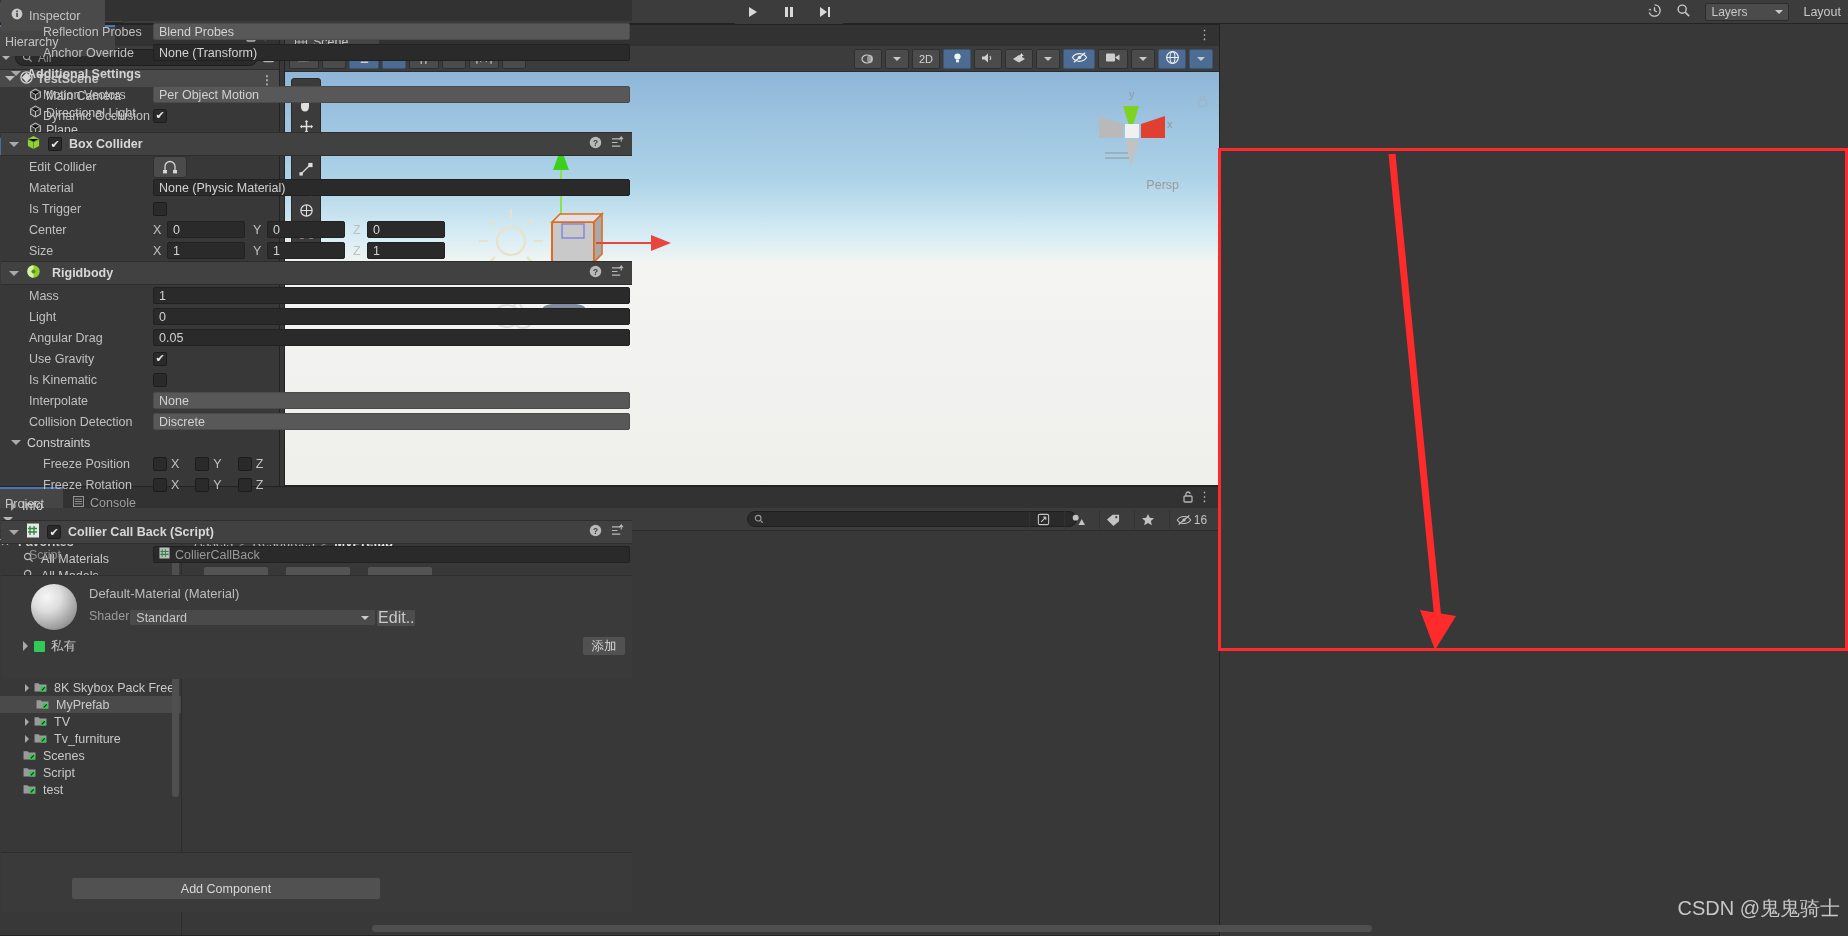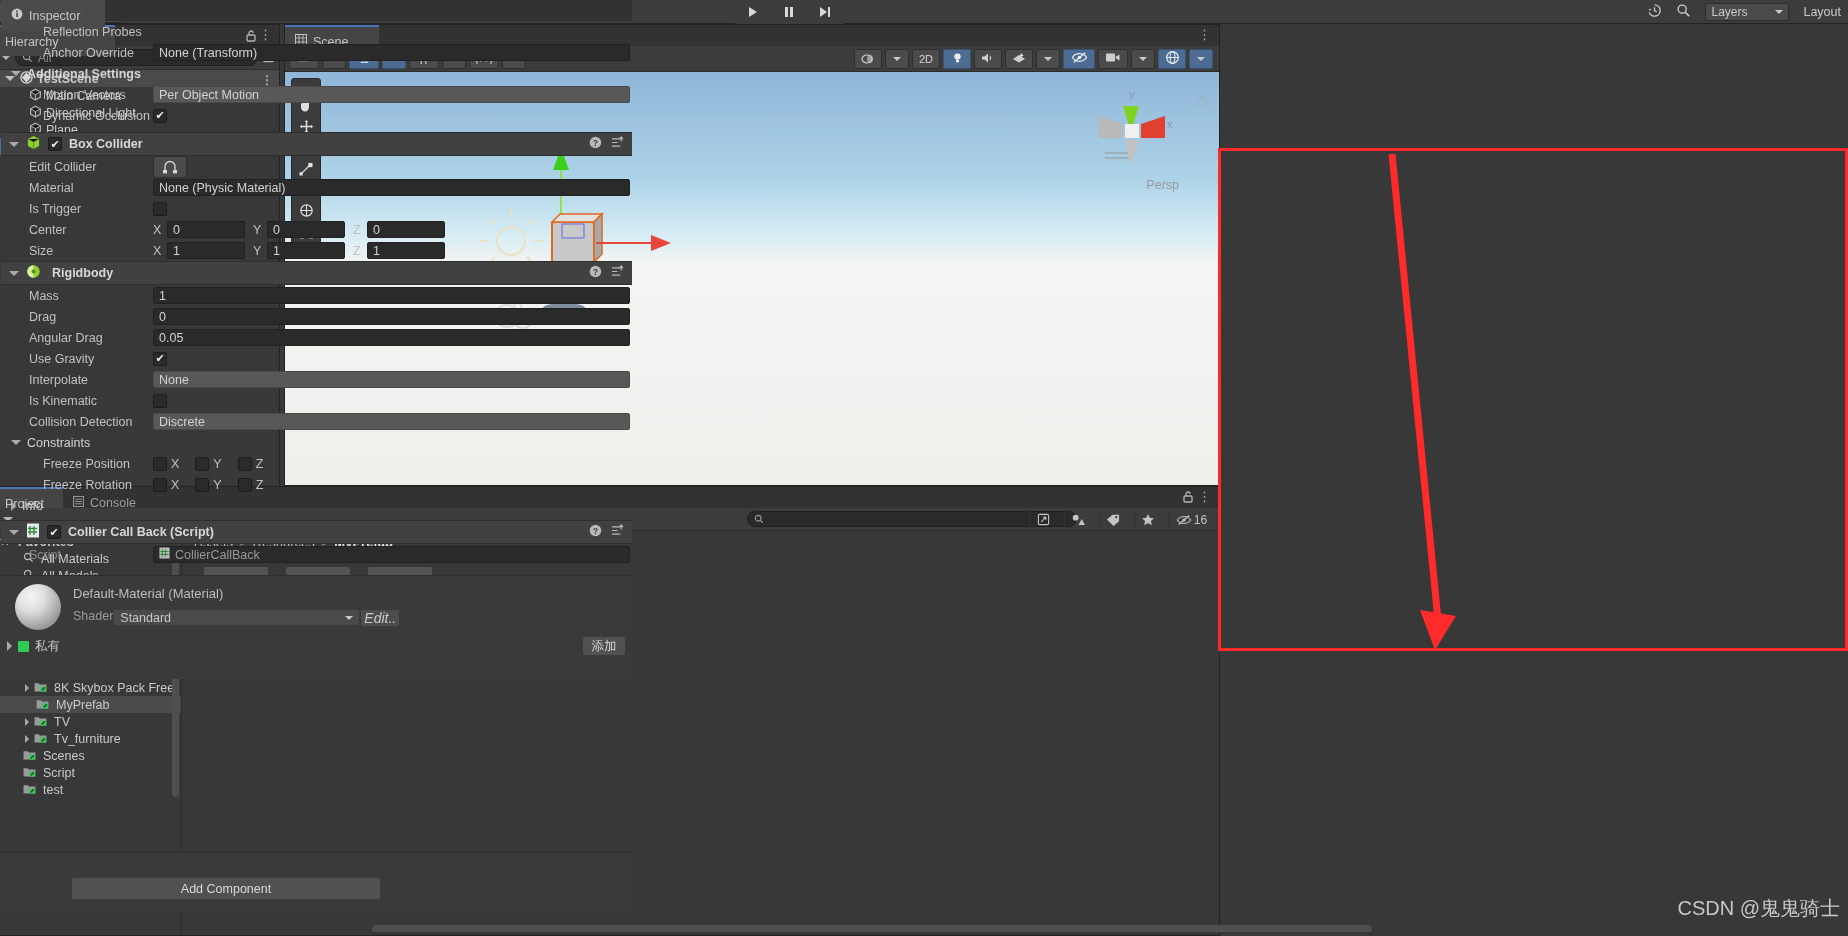--- a/index.html
+++ b/index.html
@@ -106,21 +106,21 @@
   .foldtri{width:0;height:0;border-left:5px solid transparent;border-right:5px solid transparent;border-top:5px solid #a9a9a9;}
   .foldtri.closed{border-left:5px solid #a9a9a9;border-top:5px solid transparent;border-bottom:5px solid transparent;border-right:none;}
   .comp-hdr{height:24px;background:#414141;border-top:1px solid #2e2e2e;border-bottom:1px solid #2e2e2e;display:flex;align-items:center;gap:7px;padding-left:8px;position:relative;}
   .comp-title{font-weight:bold;font-size:12.5px;color:#d8d8d8;}
   .comp-right{position:absolute;right:8px;display:flex;gap:9px;align-items:center;color:#b9b9b9;}
   .vec3{display:flex;align-items:center;flex:1;gap:2px;}
   .vlab{width:12px;text-align:left;color:#c0c0c0;font-size:12.5px;}
   .vfield{width:78px;height:17px;background:#2a2a2a;border:1px solid #212121;border-radius:2px;display:flex;align-items:center;padding:0 5px;color:#d2d2d2;}
   .axisrow{display:flex;align-items:center;gap:4px;flex:1;}
   .axisgrp{display:flex;align-items:center;gap:4px;margin-right:12px;}
-  .matpanel{border-top:1px solid #2e2e2e;padding:8px 0 0 0;position:relative;background:#3a3a3a;}
+  .matpanel{border-top:1px solid #2e2e2e;padding:8px 0 0 16px;position:relative;background:#3a3a3a;}
   .sphere{width:46px;height:46px;border-radius:50%;
           background:radial-gradient(circle at 34% 28%, #f6f6f6 0%, #dedede 32%, #9c9c9c 72%, #6e6e6e 100%);}
   .addcomp{position:absolute;left:70px;bottom:12px;width:310px;height:23px;background:#515151;border:1px solid #3b3b3b;border-radius:3px;display:flex;align-items:center;justify-content:center;color:#d8d8d8;font-size:12.5px;}
   .watermark{position:absolute;right:8px;bottom:14px;color:#cfcfcf;font-size:20px;opacity:.95;}
   .redbox{position:absolute;left:1218px;top:148px;width:630px;height:503px;border:3px solid #ff2b2b;pointer-events:none;}
   .redarrow{position:absolute;left:1380px;top:150px;width:90px;height:600px;pointer-events:none;}
   .tiny-green{width:11px;height:11px;background:#2ecc55;border-radius:1px;display:inline-block;}
 </style>
 </head>
 <body>
@@ -785,20 +785,23 @@
         </span>
         <span>Inspector</span>
       </div>
     </div>
 
     <div class="i-body">
 
       <div id="renderer-rows">
           <div class="irow">
             <span class="ilabel deep">Reflection Probes</span>
+            <span class="ifield popup">
+              <span>Blend Probes</span>
+            </span>
           </div>
           <div class="irow">
             <span class="ilabel deep">Anchor Override</span>
             <span class="ifield obj">
               <span>None (Transform)</span>
             </span>
           </div>
         </div>
 
       <div class="hdr" style="padding-left:10px;">
@@ -929,44 +932,44 @@
         </span>
       </div>
       <div id="rigidbody-rows">
           <div class="irow">
             <span class="ilabel">Mass</span>
             <span class="ifield obj">
               <span>1</span>
             </span>
           </div>
           <div class="irow">
-            <span class="ilabel">Drag</span>
+            <span class="ilabel">Light</span>
             <span class="ifield obj">
               <span>0</span>
             </span>
           </div>
           <div class="irow">
             <span class="ilabel">Angular Drag</span>
             <span class="ifield obj">
               <span>0.05</span>
             </span>
           </div>
           <div class="irow">
             <span class="ilabel">Use Gravity</span>
             <span class="chk">✔</span>
           </div>
           <div class="irow">
+            <span class="ilabel">Is Kinematic</span>
+            <span class="chk"></span>
+          </div>
+          <div class="irow">
             <span class="ilabel">Interpolate</span>
             <span class="ifield popup">
               <span>None</span>
             </span>
-          </div>
-          <div class="irow">
-            <span class="ilabel">Is Kinematic</span>
-            <span class="chk"></span>
           </div>
           <div class="irow">
             <span class="ilabel">Collision Detection</span>
             <span class="ifield popup">
               <span>Discrete</span>
             </span>
           </div>
         </div>
 
       <div class="hdr" style="padding-left:10px;font-weight:normal;">
@@ -1058,21 +1061,21 @@
         <div style="display:flex;align-items:flex-start;gap:12px;padding-left:14px;">
           <div class="sphere"></div>
           <div style="flex:1;padding-top:2px;">
             <div style="color:#bdbdbd;font-size:13px;margin-bottom:8px;">Default-Material (Material)</div>
             <div style="display:flex;align-items:flex-start;">
               <span style="color:#9a9a9a;">Shader</span>
               <span style="width:247px;height:17px;background:#4a4a4a;border:1px solid #3a3a3a;border-radius:2px;display:flex;align-items:center;justify-content:space-between;padding:0 6px;color:#c7c7c7;">
                 <span>Standard</span>
                 <span class="caret"></span>
               </span>
-              <span style="width:40px;height:18px;background:#4d4d4d;border:1px solid #3a3a3a;border-radius:2px;display:flex;align-items:center;justify-content:center;color:#c9c9c9;font-size:14px;font-style:italic;">
+              <span style="width:40px;height:18px;background:#4d4d4d;border:1px solid #3a3a3a;border-radius:2px;display:flex;align-items:center;justify-content:center;color:#c9c9c9;font-size:16px;">
                 <span>Edit..</span>
               </span>
             </div>
           </div>
         </div>
         <div style="display:flex;align-items:center;gap:6px;padding-left:6px;margin-top:6px;">
           <span class="foldtri closed"></span>
           <span class="tiny-green"></span>
           <span style="color:#c4c4c4;">私有</span>
           <span style="margin-left:auto;margin-right:6px;width:44px;height:20px;background:#515151;border:1px solid #3b3b3b;border-radius:3px;display:flex;align-items:center;justify-content:center;color:#d8d8d8;">

